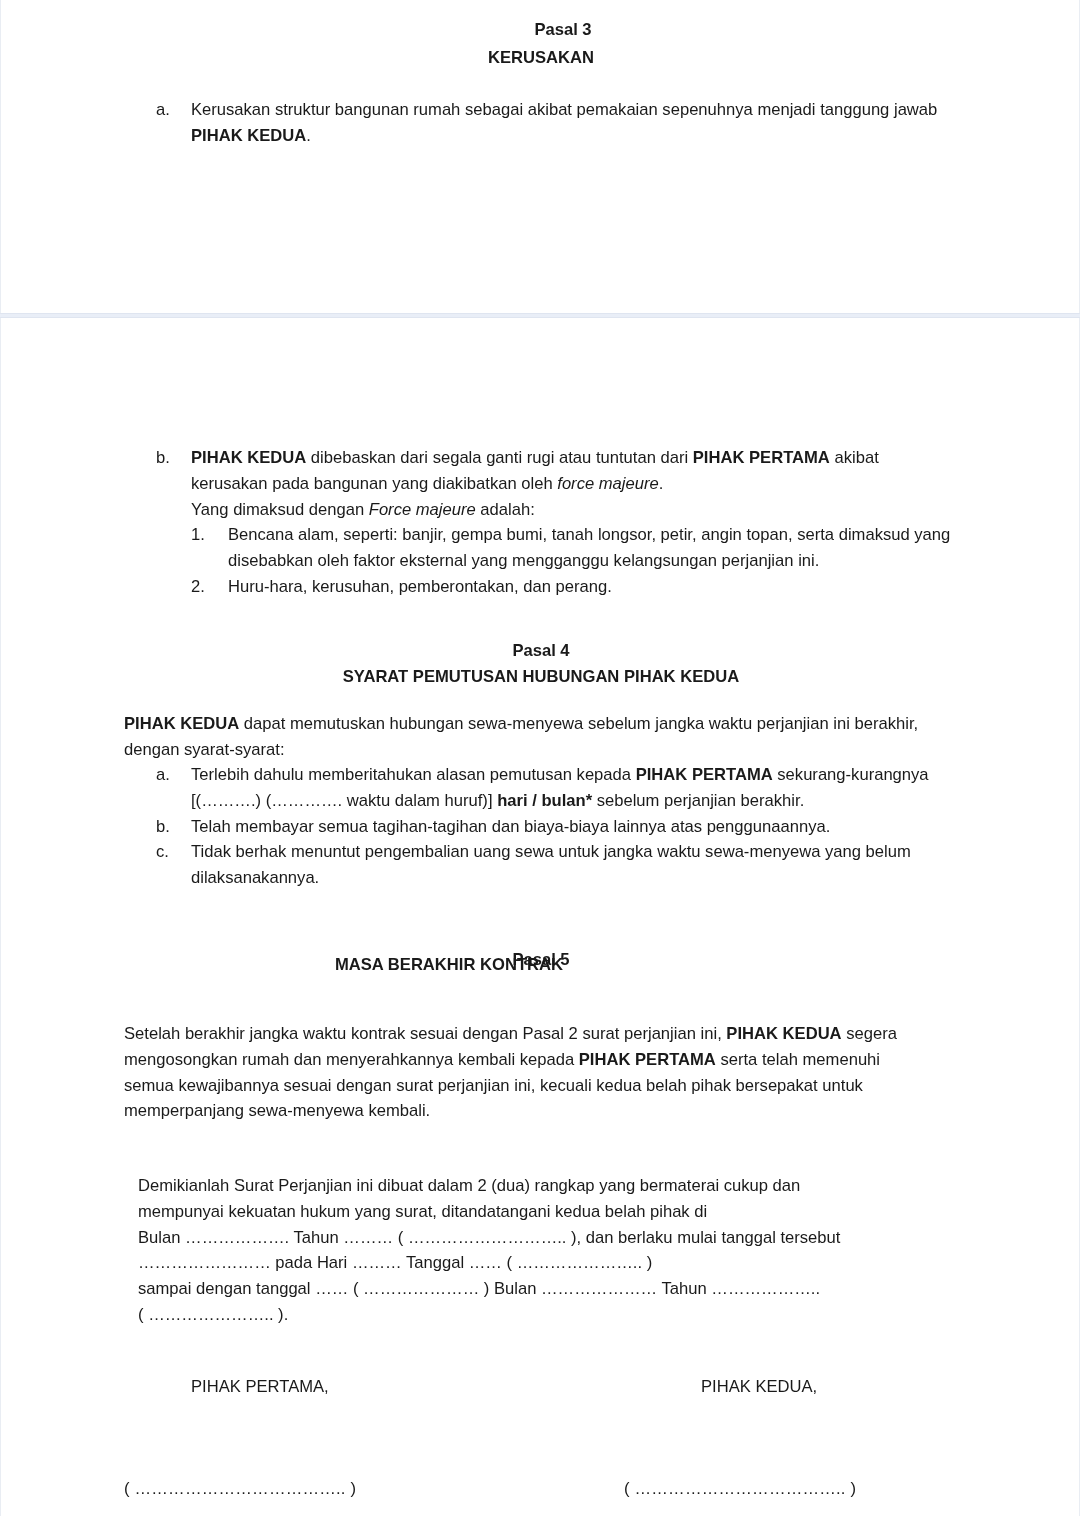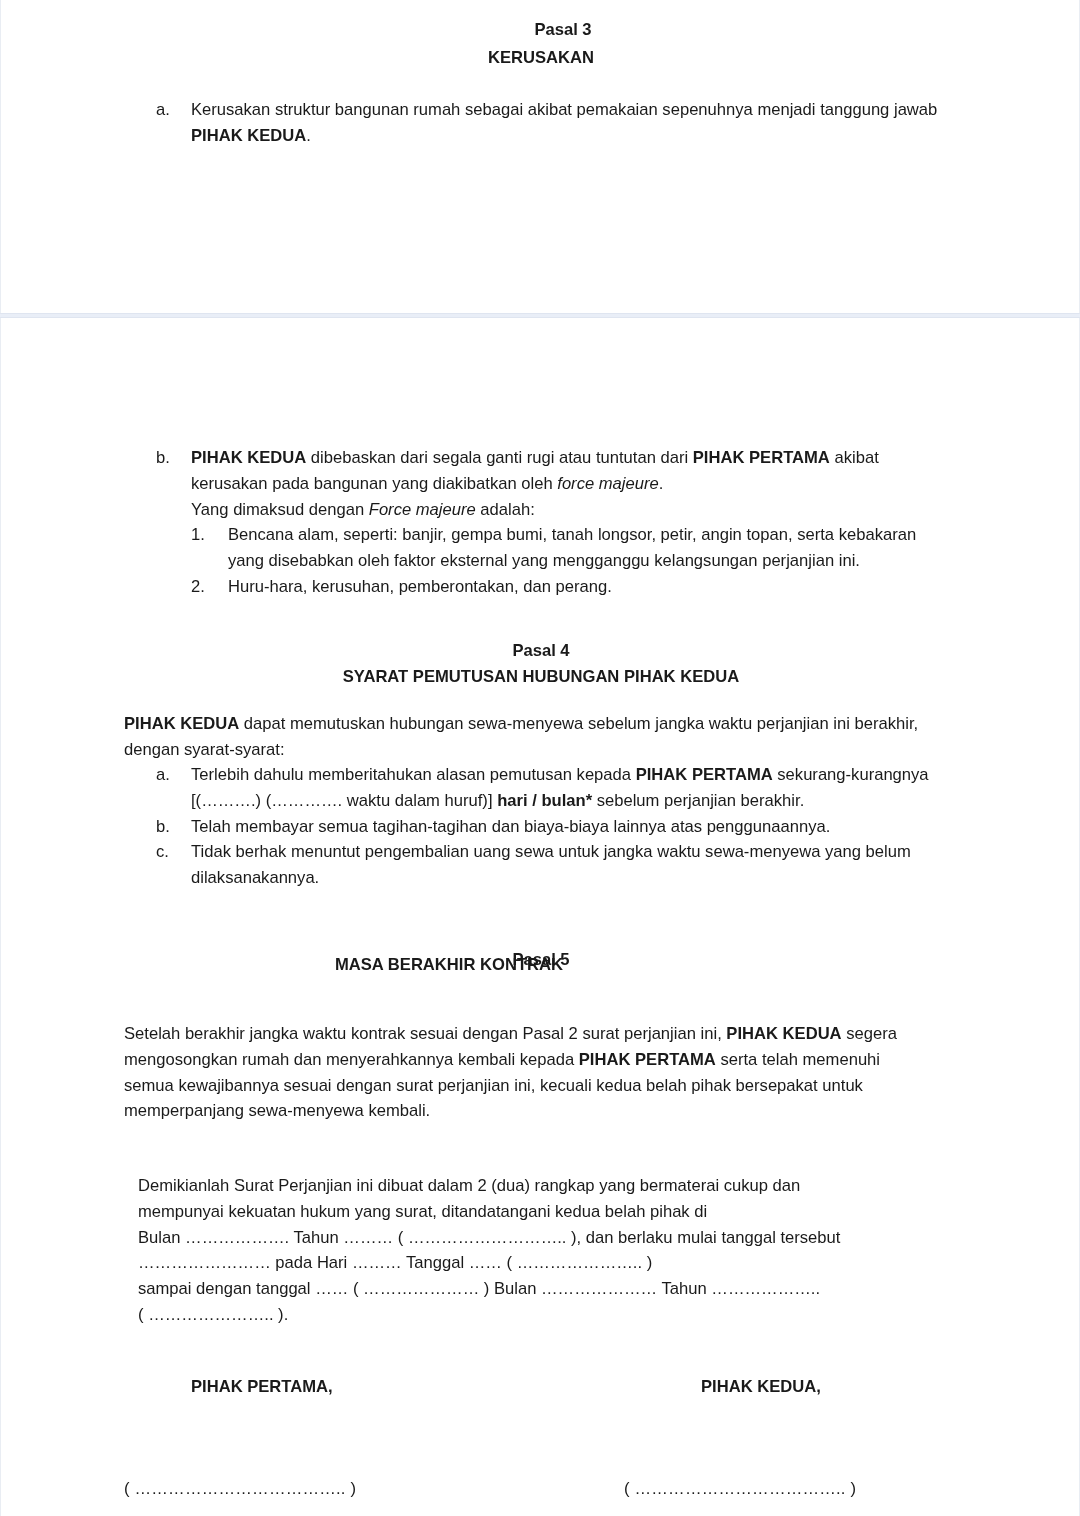--- a/index.html
+++ b/index.html
@@ -126,21 +126,21 @@
       <div style="display:flex; align-items:flex-start;">
         <span class="marker" style="flex:0 0 auto; width:35px;">b.</span>
         <span style="flex:1 1 auto;">
           <span class="bold">PIHAK KEDUA</span><span> dibebaskan dari segala ganti rugi atau tuntutan dari </span><span class="bold">PIHAK PERTAMA</span><span> akibat kerusakan pada bangunan yang diakibatkan oleh </span><span class="ital">force majeure</span><span>.</span>
           <br>
           <span>Yang dimaksud dengan </span><span class="ital">Force majeure</span><span> adalah:</span>
 
           <ul class="lvl-n" style="margin-top:0;">
             <li>
               <span class="marker">1.</span>
-              <span class="item-body">Bencana alam, seperti: banjir, gempa bumi, tanah longsor, petir, angin topan, serta kebakaran yang disebabkan oleh faktor eksternal yang mengganggu kelangsungan perjanjian ini.</span>
+              <span class="item-body">Bencana alam, seperti: banjir, gempa bumi, tanah longsor, petir, angin topan, serta dimaksud yang disebabkan oleh faktor eksternal yang mengganggu kelangsungan perjanjian ini.</span>
             </li>
             <li>
               <span class="marker">2.</span>
               <span class="item-body">Huru-hara, kerusuhan, pemberontakan, dan perang.</span>
             </li>
           </ul>
         </span>
       </div>
     </div>
 
@@ -174,21 +174,21 @@
 
     <div class="abs body-text" style="left:137px; top:855px; width:860px;">
       <div>Demikianlah Surat Perjanjian ini dibuat dalam 2 (dua) rangkap yang bermaterai cukup dan</div>
       <div>mempunyai kekuatan hukum yang surat, ditandatangani kedua belah pihak di</div>
       <div>Bulan ………………. Tahun ……… ( ……………………….. ), dan berlaku mulai tanggal tersebut</div>
       <div>…………………… pada Hari ……… Tanggal …… ( ………………….. )</div>
       <div>sampai dengan tanggal …… ( ………………… ) Bulan ………………… Tahun ………………..</div>
       <div>( ………………….. ).</div>
     </div>
 
-    <div class="abs sign-row" style="left:0; top:1056px; width:1080px;font-weight:bold;">
+    <div class="abs sign-row" style="left:0; top:1056px; width:1080px;">
       <div class="sign-col" style="padding-left:190px;">
         <div class="sign-label">PIHAK PERTAMA,</div>
       </div>
       <div class="sign-col" style="padding-left:160px;">
         <div class="sign-label">PIHAK KEDUA,</div>
       </div>
     </div>
 
     <div class="abs sign-row" style="left:0; top:1158px; width:1080px;">
       <div class="sign-col" style="padding-left:123px;">

